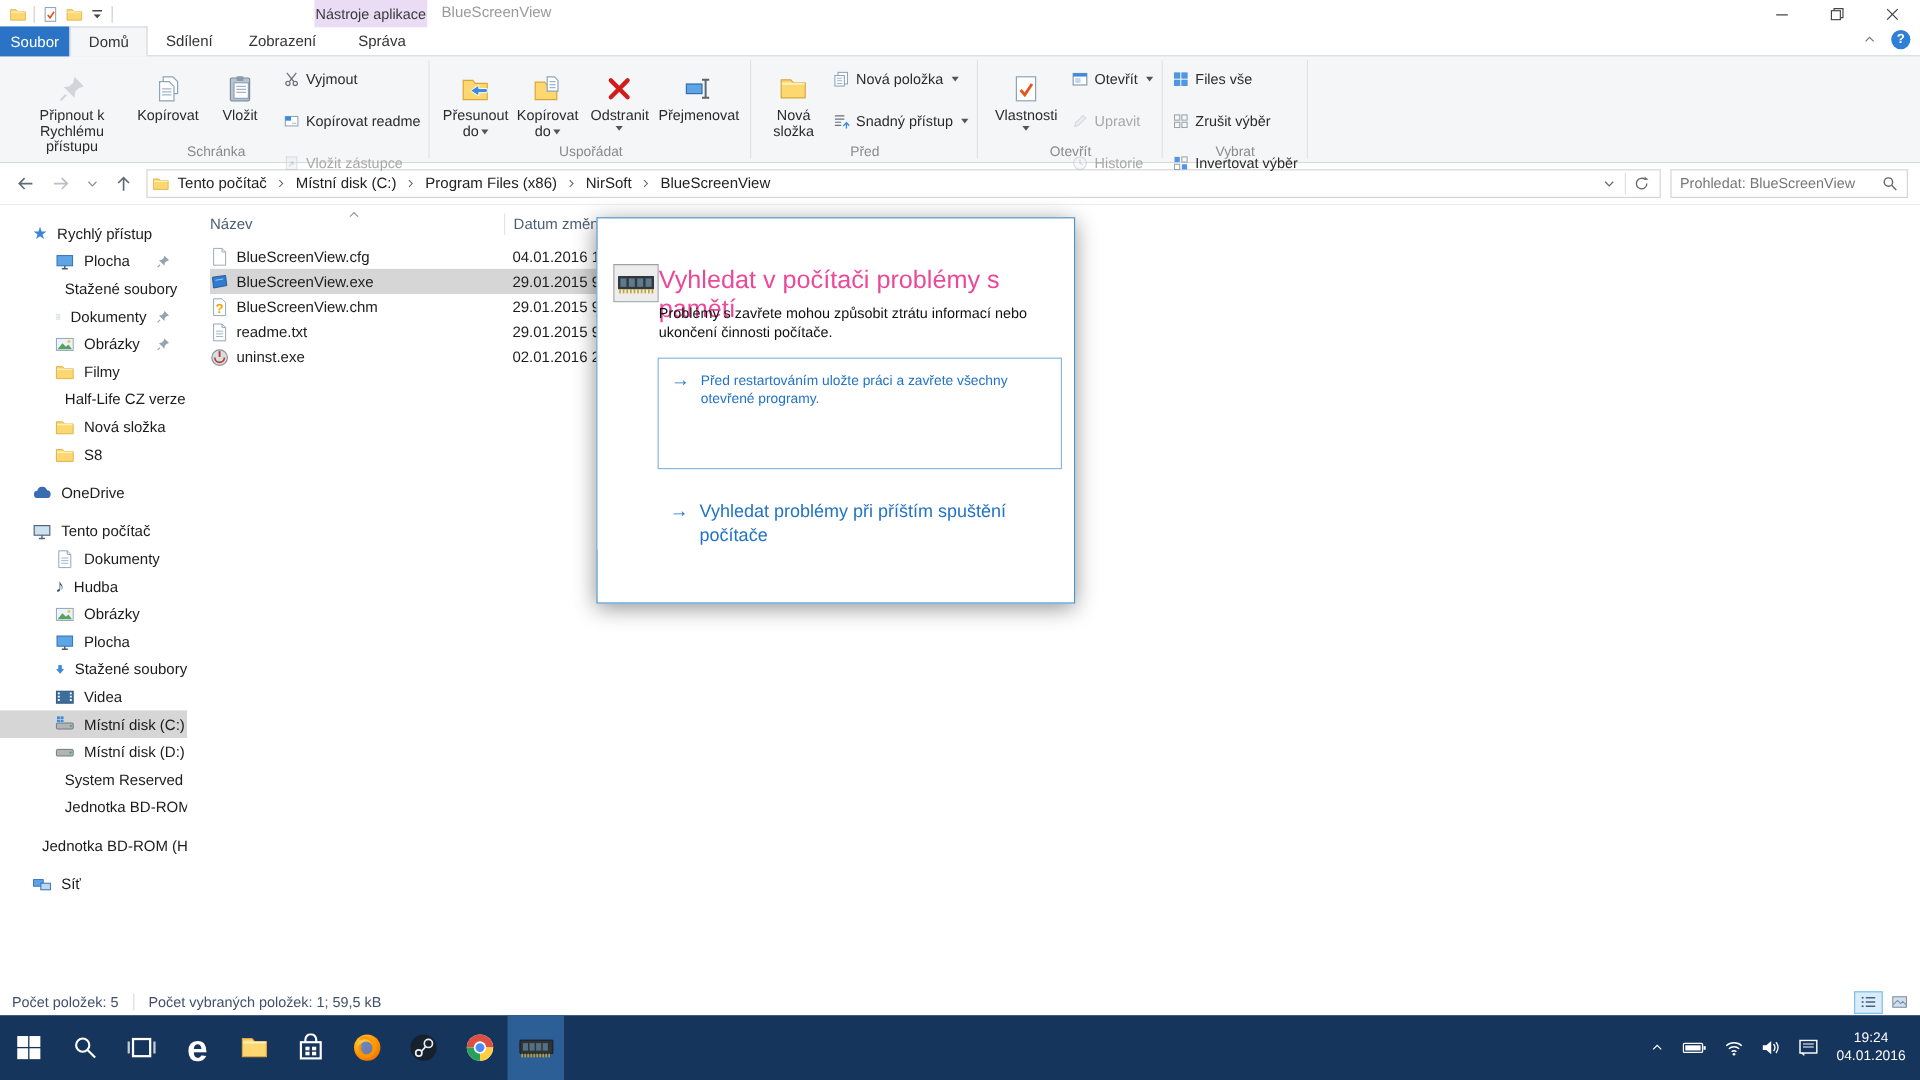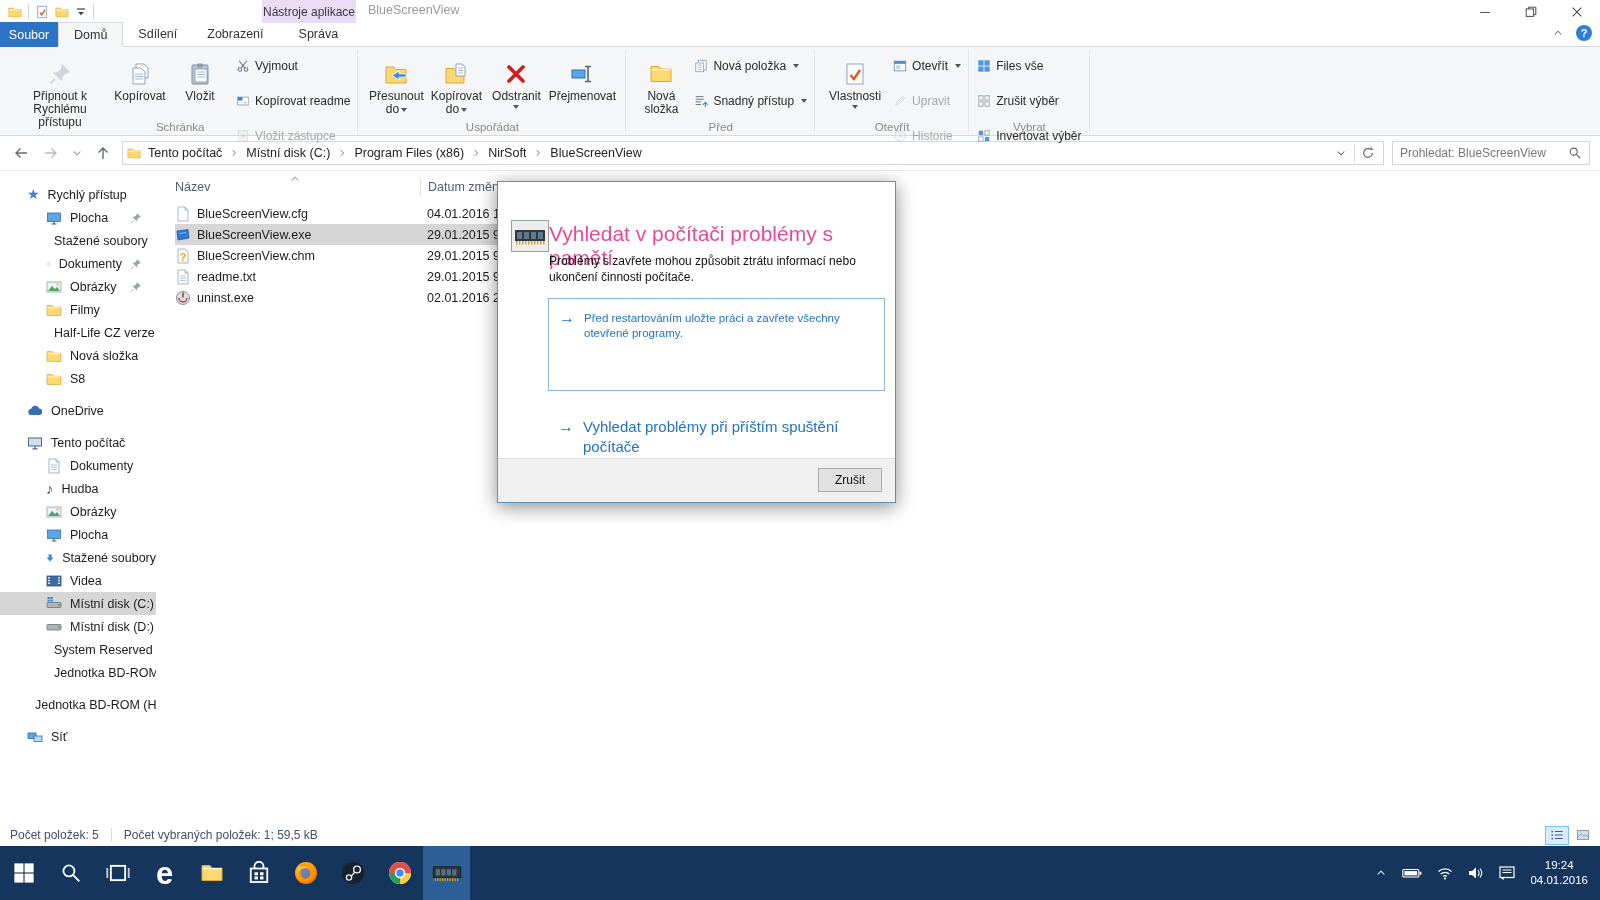--- a/index.html
+++ b/index.html
@@ -1078,18 +1078,15 @@
           <div class="dopt-sub">Před restartováním uložte práci a zavřete všechny otevřené programy.</div>
         </div>
       </div>
       <div class="dopt dopt2">
         <span class="arr"></span>
         <div>
           <div class="dopt-title">Vyhledat problémy při příštím spuštění počítače</div>
         </div>
       </div>
     </div>
-    <div class="dlg-footer">
-      <div class="dlg-cancel">Zrušit</div>
-    </div>
   </div>
 
 </div>
 
 </body></html>

